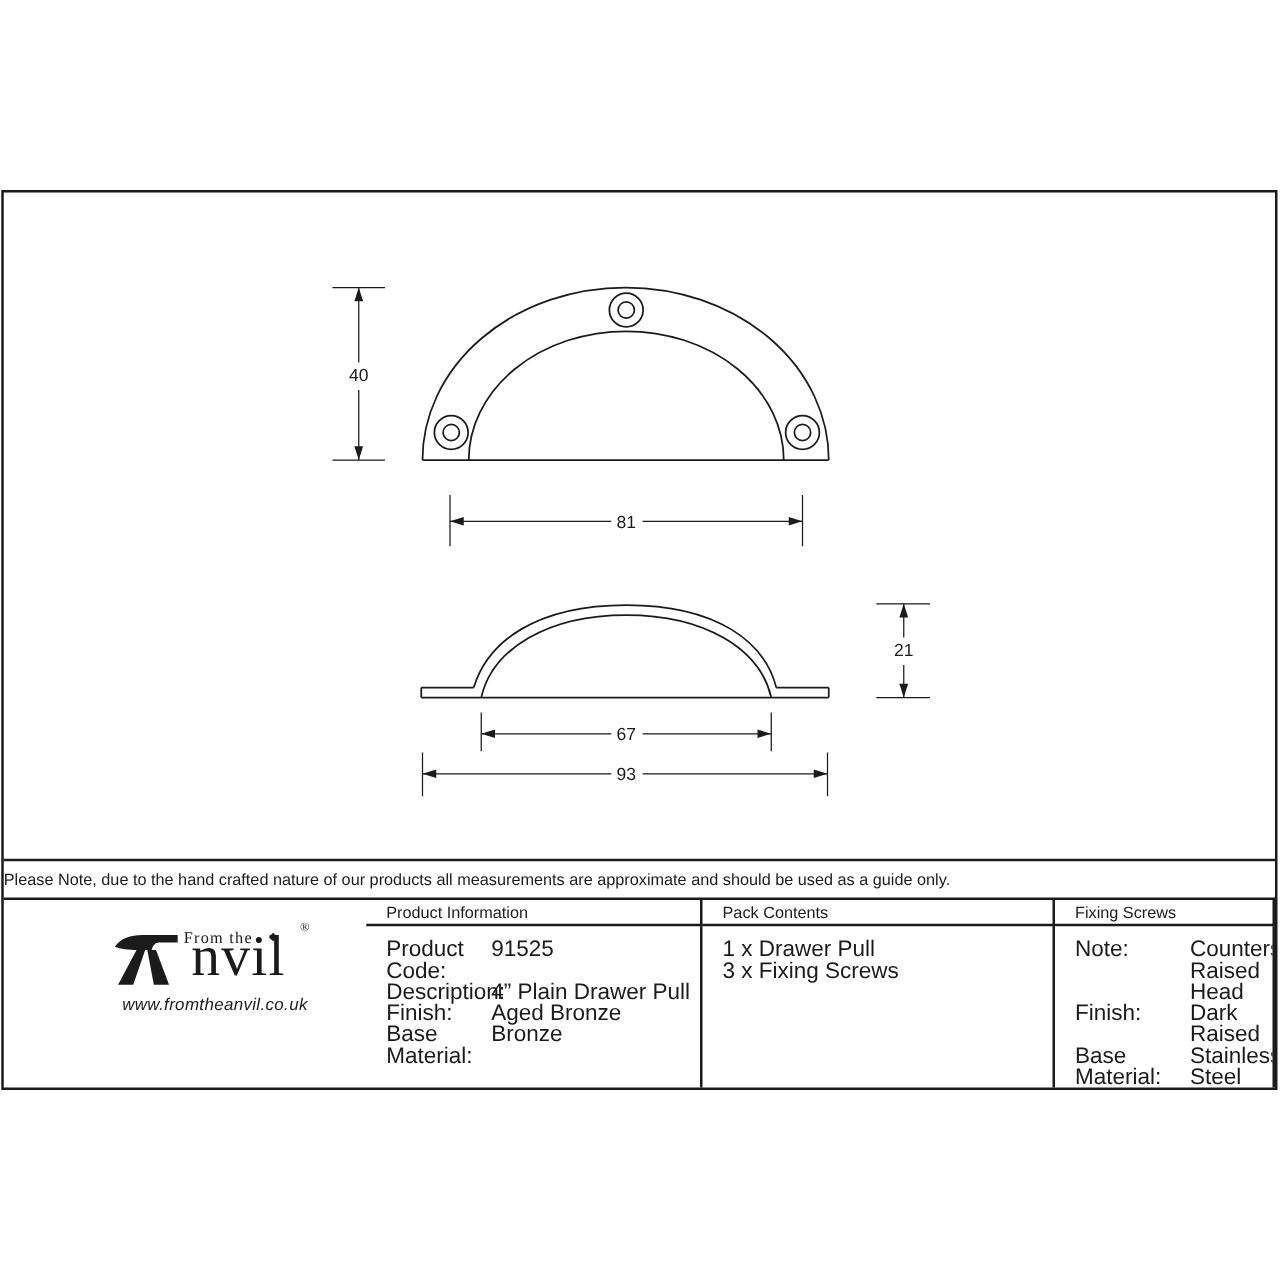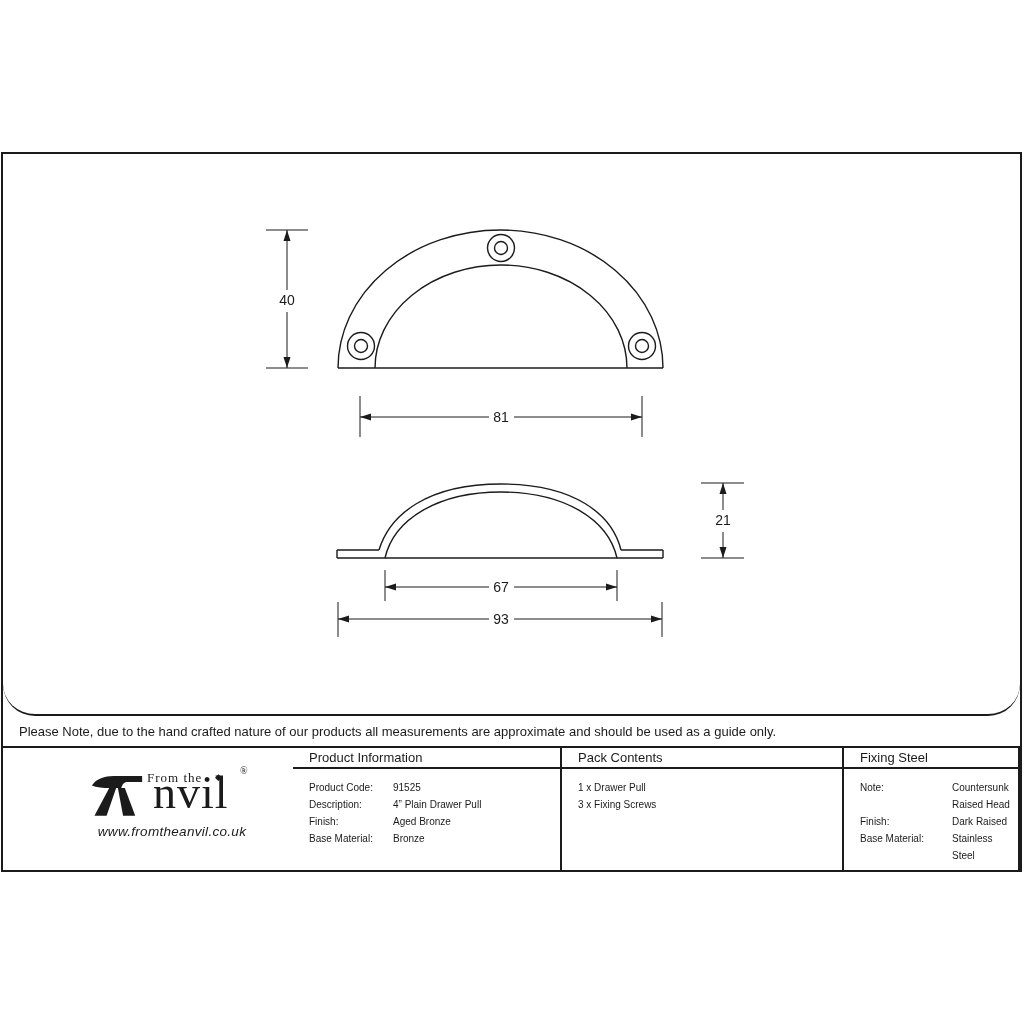--- a/index.html
+++ b/index.html
@@ -20,47 +20,45 @@
     height: 720px;
     border: 2px solid #1b1b1b;
     display: flex;
     flex-direction: column;
     background: #ffffff;
   }
   .drawing-area {
     position: relative;
     height: 562px;
     border-bottom: 2px solid #1b1b1b;
-    border-radius: 32px;
   }
   .drawing-area svg { position: absolute; left: 0; top: 0; }
   .note-row {
     height: 32px;
     border-bottom: 2px solid #1b1b1b;
     display: flex;
     align-items: center;
-    padding-left: 16px;
     font-size: 13px;
   }
   .spec-table {
     flex: 1;
     display: grid;
     grid-template-columns: 290px 269px 282px 1fr;
     grid-template-rows: 21px 1fr;
   }
   .cell { overflow: hidden; }
   .cell.bordered { border-right: 2px solid #1b1b1b; }
   .th {
     display: flex;
     align-items: center;
     padding-left: 16px;
     font-size: 13px;
     border-bottom: 2px solid #1b1b1b;
   }
-  .tbody { padding: 10px 0 0 16px; font-size: 10px; }
+  .tbody { padding: 10px 0 0 16px; font-size: 18px; }
   .kv-row { display: flex; line-height: 17px; }
   .kv-row .k { width: 84px; flex: 0 0 84px; }
   .fix .kv-row .k { width: 92px; flex: 0 0 92px; }
   .list-row { line-height: 17px; }
   .logo-cell {
     grid-row: 1 / 3;
     display: flex;
     align-items: flex-start;
     justify-content: center;
   }
@@ -196,21 +194,21 @@
 
     <div class="spec-table">
 
       <div class="th cell bordered">
         <span>Product Information</span>
       </div>
       <div class="th cell bordered">
         <span>Pack Contents</span>
       </div>
       <div class="th cell bordered">
-        <span>Fixing Steel</span>
+        <span>Fixing Screws</span>
       </div>
 
       <div class="cell logo-cell">
         <div class="logo">
           <div class="logo-main">
             <svg class="anvil-svg" width="52" height="50" viewBox="0 0 60 56">
               <path fill="#1b1b1b" d="M1,17 C6,9 16,6 26,6 L59,6 L59,13 L42,13 C38,13 36,16 35,20 L22,20 C14,20 6,19 1,17 Z"></path>
               <polygon fill="#1b1b1b" points="21,20 29,20 18,52 4,52"></polygon>
               <polygon fill="#1b1b1b" points="31,20 39,20 51,52 37,52"></polygon>
             </svg>

